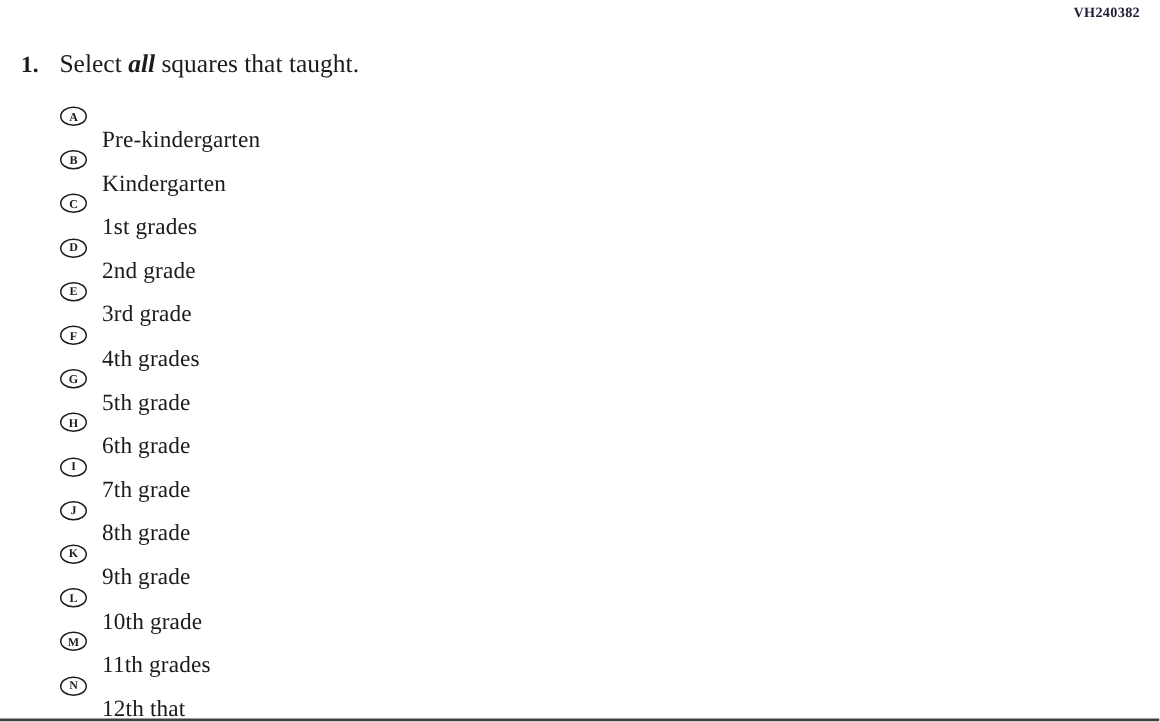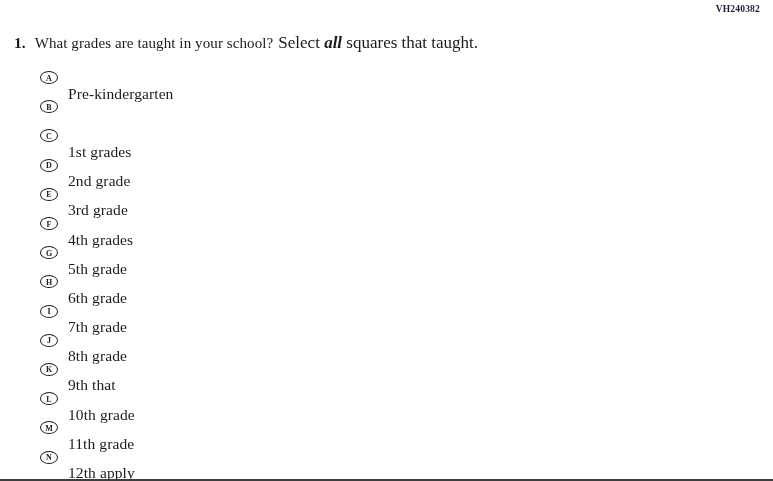--- a/index.html
+++ b/index.html
@@ -93,36 +93,36 @@
     background:var(--rule);
   }
 </style>
 </head>
 <body>
 
 <div class="vh-code">VH240382</div>
 
 <div class="question">
   <span class="q-number">1.</span>
-  <span class="q-stem">What grades are taught in your school?</span>
   <span class="q-directive"><span>Select </span><span class="bold">all</span><span> squares that taught.</span></span>
 </div>
 
 <div class="options">
   <div class="option-row">
     <span class="bubble">
         <span class="bubble-letter">A</span>
       </span>
     <span class="option-label">Pre-kindergarten</span>
   </div>
 
   <div class="option-row">
     <span class="bubble">
         <span class="bubble-letter">B</span>
       </span>
+    <span class="option-label">Kindergarten</span>
   </div>
 
   <div class="option-row">
     <span class="bubble">
         <span class="bubble-letter">C</span>
       </span>
     <span class="option-label">1st grades</span>
   </div>
 
   <div class="option-row">
@@ -171,38 +171,38 @@
     <span class="bubble">
         <span class="bubble-letter">J</span>
       </span>
     <span class="option-label">8th grade</span>
   </div>
 
   <div class="option-row">
     <span class="bubble">
         <span class="bubble-letter">K</span>
       </span>
-    <span class="option-label">9th that</span>
+    <span class="option-label">9th grade</span>
   </div>
 
   <div class="option-row">
     <span class="bubble">
         <span class="bubble-letter">L</span>
       </span>
     <span class="option-label">10th grade</span>
   </div>
 
   <div class="option-row">
     <span class="bubble">
         <span class="bubble-letter">M</span>
       </span>
-    <span class="option-label">11th grade</span>
+    <span class="option-label">11th grades</span>
   </div>
 
   <div class="option-row">
     <span class="bubble">
         <span class="bubble-letter">N</span>
       </span>
-    <span class="option-label">12th apply</span>
+    <span class="option-label">12th that</span>
   </div>
 </div>
 
 <div class="bottom-rule"></div>
 
 </body></html>

